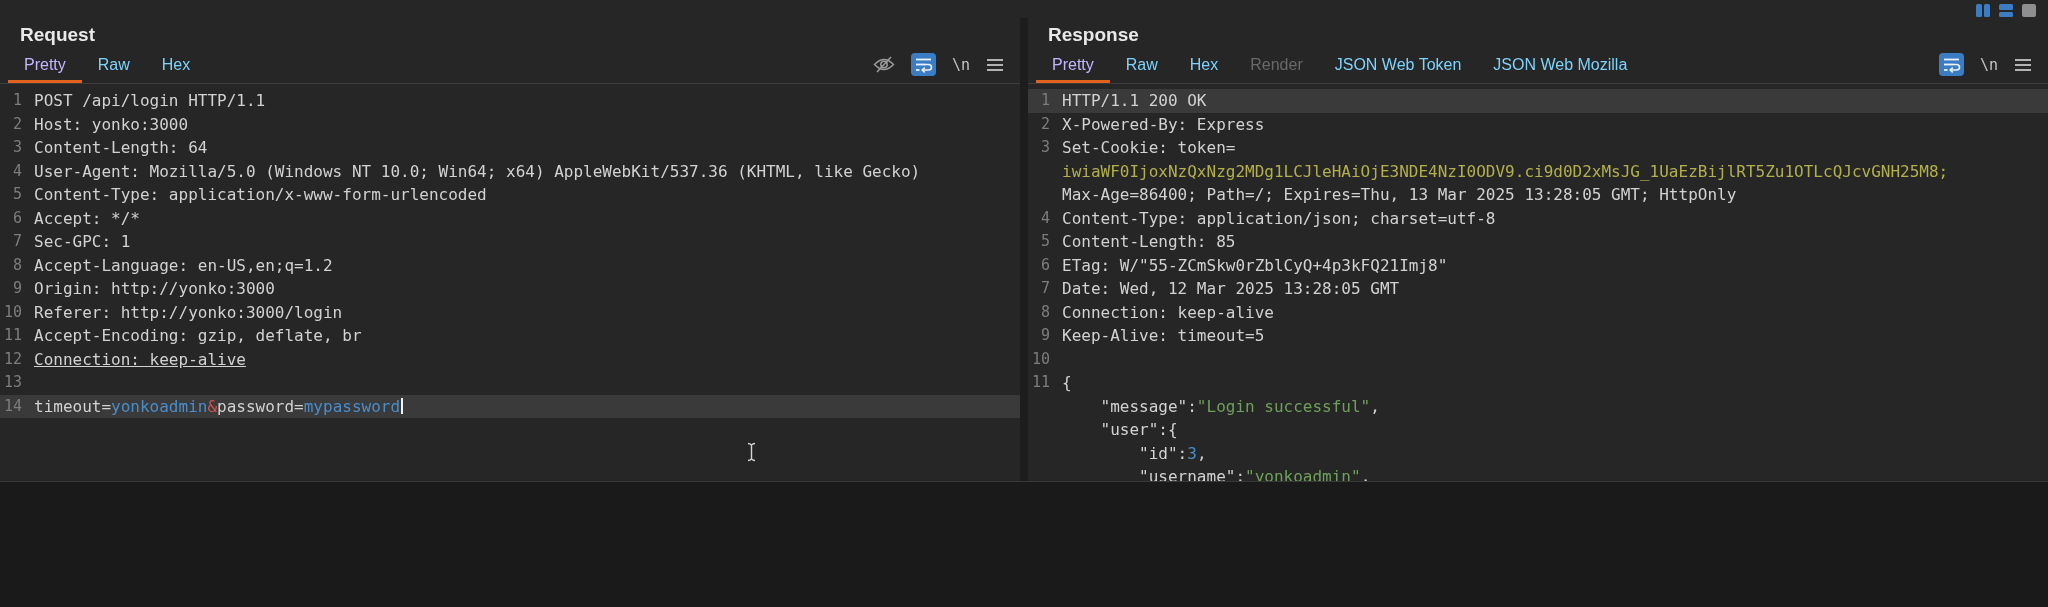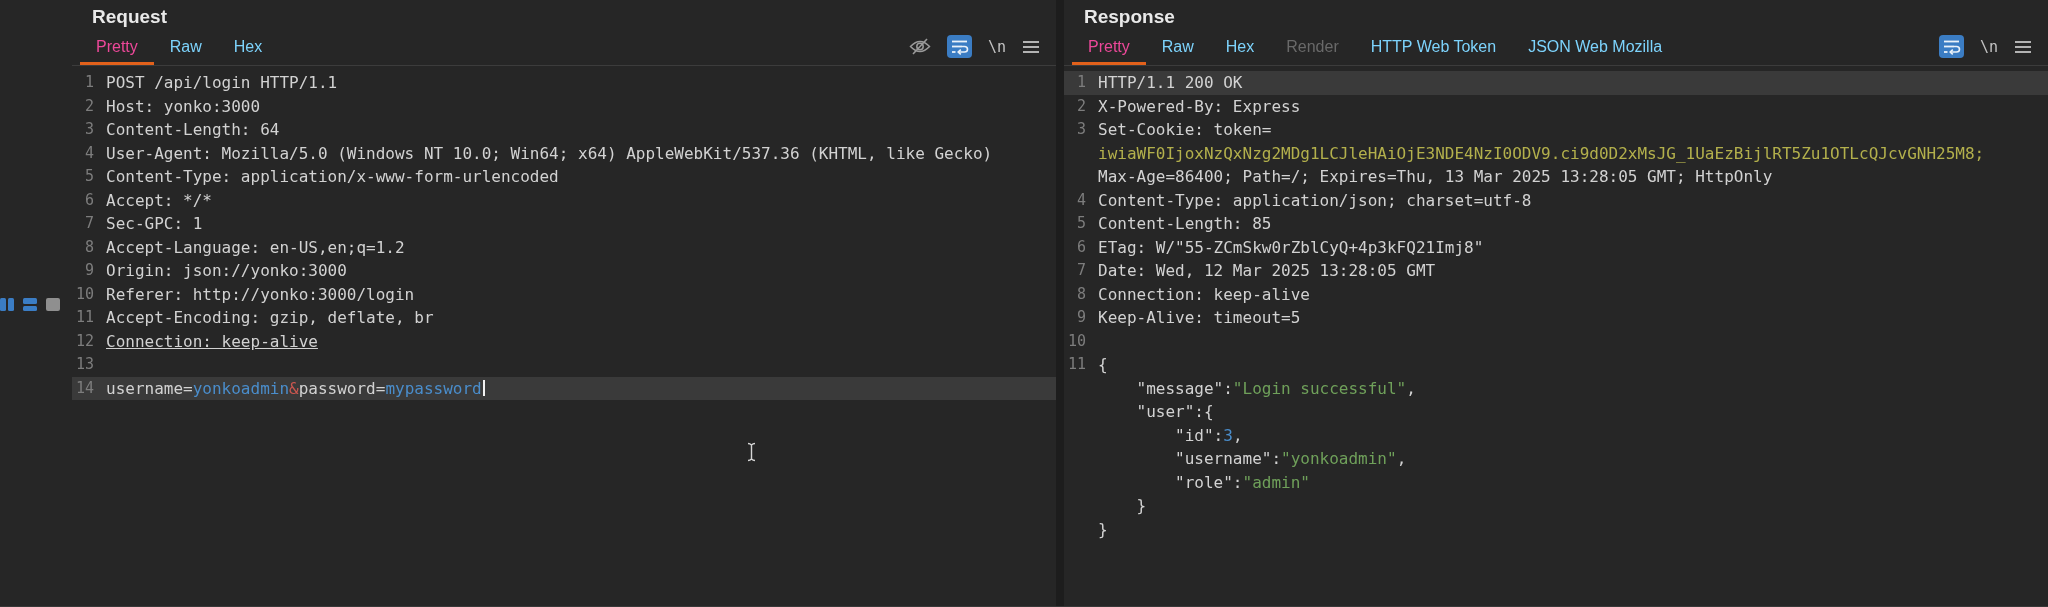--- a/index.html
+++ b/index.html
@@ -1,36 +1,36 @@
 <!DOCTYPE html>
 <html style="--bg: #262626; --accent: #e2611b; --blue: #4a8dcb; --red: #c9564f; --yellow: #b3b04c; --green: #6fa05a; --hl: #3a3a3a; --iconblue: #3b7dc4;"><head>
 <meta charset="utf-8">
 <style>
   :root{
     --bg:#262626; --accent:#e2611b; --blue:#4a8dcb; --red:#c9564f;
     --yellow:#b3b04c; --green:#6fa05a; --hl:#3a3a3a; --iconblue:#3b7dc4;
   }
   *{box-sizing:border-box}
   body{margin:0;background:#1a1a1a}
-  .window{position:relative;width:2048px;height:607px;background:var(--bg);
+  .window{position:relative;width:2048px;height:482px;background:var(--bg);
     font-family:"Liberation Sans",sans-serif;color:#cfcfcf;overflow:hidden;
-    display:flex;border-bottom:1px solid #383838}
+    display:flex;flex-direction:column;border-bottom:1px solid #383838}
   .topbar{flex:0 0 18px;display:flex;justify-content:flex-end;align-items:center;
     gap:9px;padding:3px 12px 0 0}
   .topbar svg{display:block;cursor:pointer}
   .panels{flex:1;display:flex;min-height:0}
   .panel{flex:1;min-width:0;display:flex;flex-direction:column}
   .splitter{flex:0 0 8px;background:#1d1d1d;cursor:col-resize}
   .panel-title{flex:0 0 30px;font-size:19px;font-weight:bold;color:#e9e9e9;
     padding:6px 0 0 20px}
   .tabbar{flex:0 0 36px;display:flex;align-items:flex-end;
     border-bottom:1px solid #3c3c3c;padding-left:8px}
   .tabs{display:flex;align-items:flex-end;height:100%}
   .tab{font-size:16px;color:#7dd3fc;padding:8px 16px 9px;cursor:pointer;white-space:nowrap}
-  .tab.selected{color:#ec4899;border-bottom:3px solid var(--accent);padding-bottom:6px}
+  .tab.selected{color:#c4b5fd;border-bottom:3px solid var(--accent);padding-bottom:6px}
   .tab.disabled{color:#696969;cursor:default}
   .toolbar{margin-left:auto;display:flex;align-items:center;gap:16px;padding:0 16px 7px 0}
   .toolbar svg{display:block;cursor:pointer}
   .nl-label{font-family:"DejaVu Sans Mono",monospace;font-size:15px;color:#c4c4c4;cursor:pointer}
   .editor{flex:1;padding-top:5px;font-family:"DejaVu Sans Mono",monospace;
     font-size:16px;line-height:23.5px;overflow:hidden;cursor:text}
   .code-row{display:flex;white-space:pre}
   .row-hl{background:var(--hl)}
   .gutter{flex:0 0 34px;text-align:right;padding-right:12px;color:#7d7d7d;font-size:15px}
   .code{flex:1;min-width:0;overflow:hidden;color:#d2d2d2}
@@ -97,40 +97,40 @@
       </div>
       <div class="editor">
           <div class="code-row"><span class="gutter">1</span><span class="code"><span>POST /api/login HTTP/1.1</span></span></div>
           <div class="code-row"><span class="gutter">2</span><span class="code"><span>Host: yonko:3000</span></span></div>
           <div class="code-row"><span class="gutter">3</span><span class="code"><span>Content-Length: 64</span></span></div>
           <div class="code-row"><span class="gutter">4</span><span class="code"><span>User-Agent: Mozilla/5.0 (Windows NT 10.0; Win64; x64) AppleWebKit/537.36 (KHTML, like Gecko)</span></span></div>
           <div class="code-row"><span class="gutter">5</span><span class="code"><span>Content-Type: application/x-www-form-urlencoded</span></span></div>
           <div class="code-row"><span class="gutter">6</span><span class="code"><span>Accept: */*</span></span></div>
           <div class="code-row"><span class="gutter">7</span><span class="code"><span>Sec-GPC: 1</span></span></div>
           <div class="code-row"><span class="gutter">8</span><span class="code"><span>Accept-Language: en-US,en;q=1.2</span></span></div>
-          <div class="code-row"><span class="gutter">9</span><span class="code"><span>Origin: json://yonko:3000</span></span></div>
+          <div class="code-row"><span class="gutter">9</span><span class="code"><span>Origin: http://yonko:3000</span></span></div>
           <div class="code-row"><span class="gutter">10</span><span class="code"><span>Referer: http://yonko:3000/login</span></span></div>
           <div class="code-row"><span class="gutter">11</span><span class="code"><span>Accept-Encoding: gzip, deflate, br</span></span></div>
           <div class="code-row"><span class="gutter">12</span><span class="code"><span class="u">Connection: keep-alive</span></span></div>
           <div class="code-row"><span class="gutter">13</span><span class="code"></span></div>
-          <div class="code-row row-hl"><span class="gutter">14</span><span class="code"><span>username=</span><span class="c-blue">yonkoadmin</span><span class="c-red">&amp;</span><span>password=</span><span class="c-blue">mypassword</span><span class="caret"></span></span></div>
+          <div class="code-row row-hl"><span class="gutter">14</span><span class="code"><span>timeout=</span><span class="c-blue">yonkoadmin</span><span class="c-red">&amp;</span><span>password=</span><span class="c-blue">mypassword</span><span class="caret"></span></span></div>
         </div>
     </section>
 
     <div class="splitter"></div>
 
     <section class="panel">
       <div class="panel-title">Response</div>
       <div class="tabbar">
         <div class="tabs">
             <div class="tab selected">Pretty</div>
             <div class="tab">Raw</div>
             <div class="tab">Hex</div>
             <div class="tab disabled">Render</div>
-            <div class="tab">HTTP Web Token</div>
+            <div class="tab">JSON Web Token</div>
             <div class="tab">JSON Web Mozilla</div>
           </div>
         <div class="toolbar">
           <svg width="25" height="23" viewBox="0 0 25 23">
             <rect x="0" y="0" width="25" height="23" rx="4" style="fill:var(--iconblue)"></rect>
             <line x1="5" y1="6.5" x2="20" y2="6.5" stroke="#eaf2fa" stroke-width="1.8"></line>
             <line x1="5" y1="11.5" x2="15" y2="11.5" stroke="#eaf2fa" stroke-width="1.8"></line>
             <path d="M15 11.5 h2.5 q3 0 3 2.8 q0 2.7 -3 2.7 h-6" fill="none" stroke="#eaf2fa" stroke-width="1.6"></path>
             <path d="M13.8 14.6 l-2.6 2.4 2.6 2.4" fill="none" stroke="#eaf2fa" stroke-width="1.6"></path>
             <line x1="5" y1="17" x2="8.5" y2="17" stroke="#eaf2fa" stroke-width="1.8"></line>

